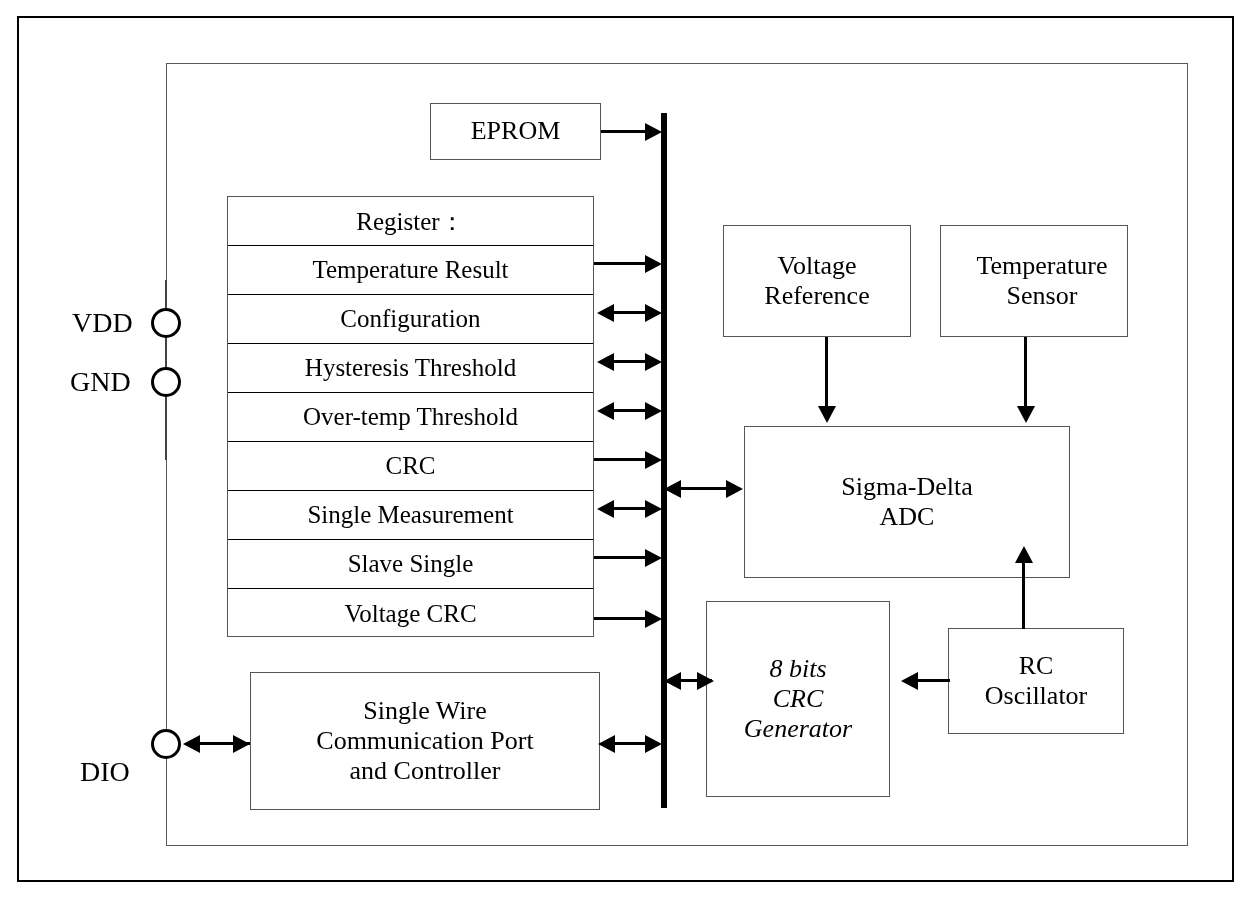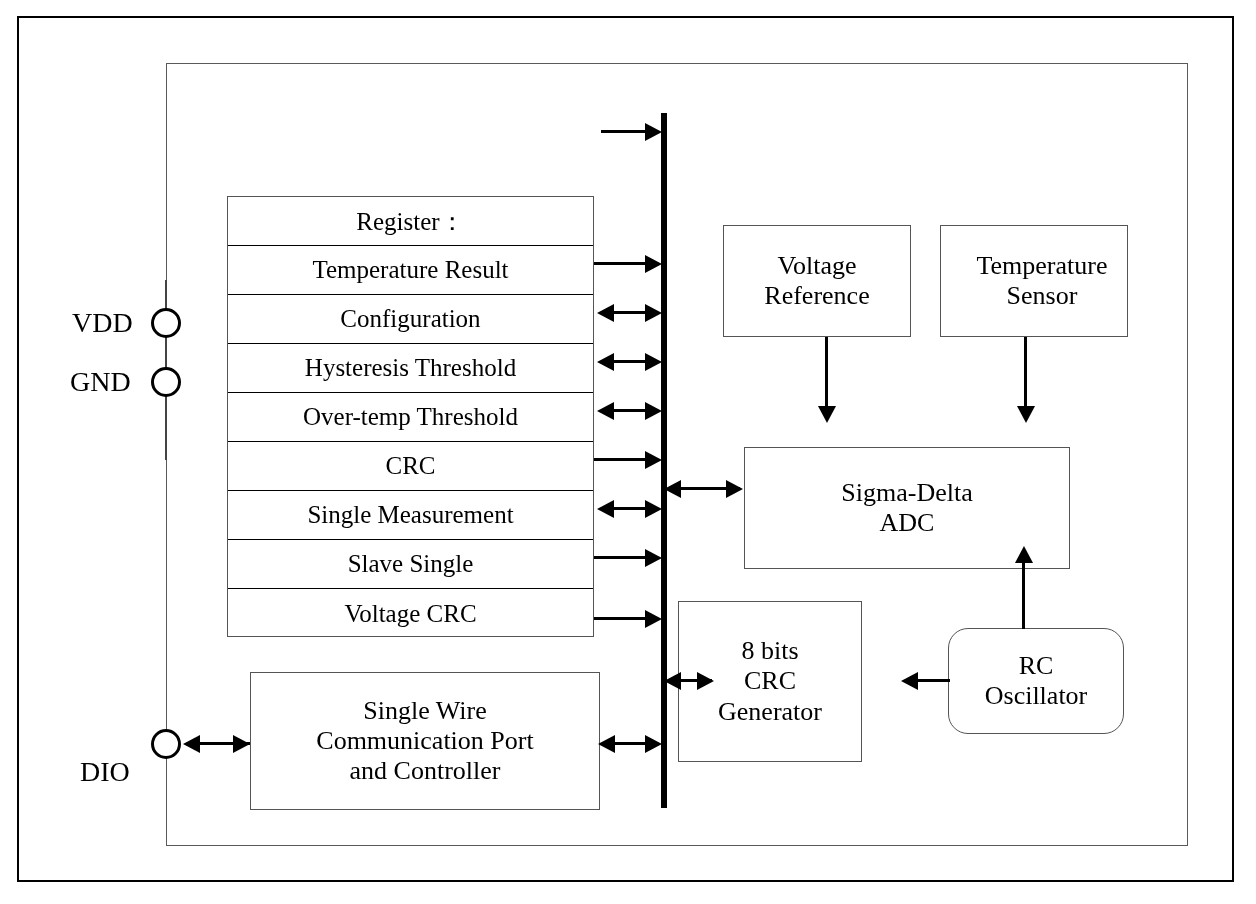--- a/index.html
+++ b/index.html
@@ -47,20 +47,23 @@
 
   <div class="pinlabel" style="left:80px;top:758px;text-align:center;">DIO</div>
   <div class="pin-circle" style="left:151px;top:729px;"></div>
 
   <div class="hline" style="left:190px;top:742px;width:60px;"></div>
   <div class="ar-l" style="left:183px;top:735px;"></div>
   <div class="ar-r" style="left:233px;top:735px;"></div>
 
   <div class="bus" style="left:661px;top:113px;width:6px;height:695px;"></div>
 
+  <div class="blk" style="left:430px;top:103px;width:171px;height:57px;">
+    <span>EPROM</span>
+  </div>
   <div class="hline" style="left:601px;top:130px;width:48px;"></div>
   <div class="ar-r" style="left:645px;top:123px;"></div>
 
   <div class="reg-box">
     <div class="reg-row">Register：</div>
     <div class="reg-row">Temperature Result</div>
     <div class="reg-row">Configuration</div>
     <div class="reg-row">Hysteresis Threshold</div>
     <div class="reg-row">Over-temp Threshold</div>
     <div class="reg-row">CRC</div>
@@ -104,40 +107,40 @@
   <div class="vline" style="left:825px;top:337px;height:72px;"></div>
   <div class="ar-d" style="left:818px;top:406px;"></div>
 
   <div class="blk" style="left:940px;top:225px;width:188px;height:112px;flex-direction:column;padding-left:16px;">
     <span>Temperature</span>
     <span>Sensor</span>
   </div>
   <div class="vline" style="left:1024px;top:337px;height:72px;"></div>
   <div class="ar-d" style="left:1017px;top:406px;"></div>
 
-  <div class="blk" style="left:744px;top:426px;width:326px;height:122px;flex-direction:column;margin-top:21px;">
+  <div class="blk" style="left:744px;top:426px;width:326px;height:152px;flex-direction:column;">
     <span>Sigma-Delta</span>
     <span>ADC</span>
   </div>
 
   <div class="hline" style="left:672px;top:487px;width:68px;"></div>
   <div class="ar-l" style="left:664px;top:480px;"></div>
   <div class="ar-r" style="left:726px;top:480px;"></div>
 
-  <div class="blk" style="left:678px;top:601px;width:184px;height:161px;flex-direction:column;">
+  <div class="blk" style="left:706px;top:601px;width:184px;height:196px;flex-direction:column;font-style:italic;">
     <span>8 bits</span>
     <span>CRC</span>
     <span>Generator</span>
   </div>
 
   <div class="hline" style="left:672px;top:679px;width:40px;"></div>
   <div class="ar-l" style="left:664px;top:672px;"></div>
   <div class="ar-r" style="left:697px;top:672px;"></div>
 
-  <div class="blk" style="left:948px;top:628px;width:176px;height:106px;flex-direction:column;border-radius:20px;">
+  <div class="blk" style="left:948px;top:628px;width:176px;height:106px;flex-direction:column;">
     <span>RC</span>
     <span>Oscillator</span>
   </div>
 
   <div class="hline" style="left:917px;top:679px;width:33px;"></div>
   <div class="ar-l" style="left:901px;top:672px;"></div>
 
   <div class="vline" style="left:1022px;top:563px;height:66px;"></div>
   <div class="ar-u" style="left:1015px;top:546px;"></div>
 

